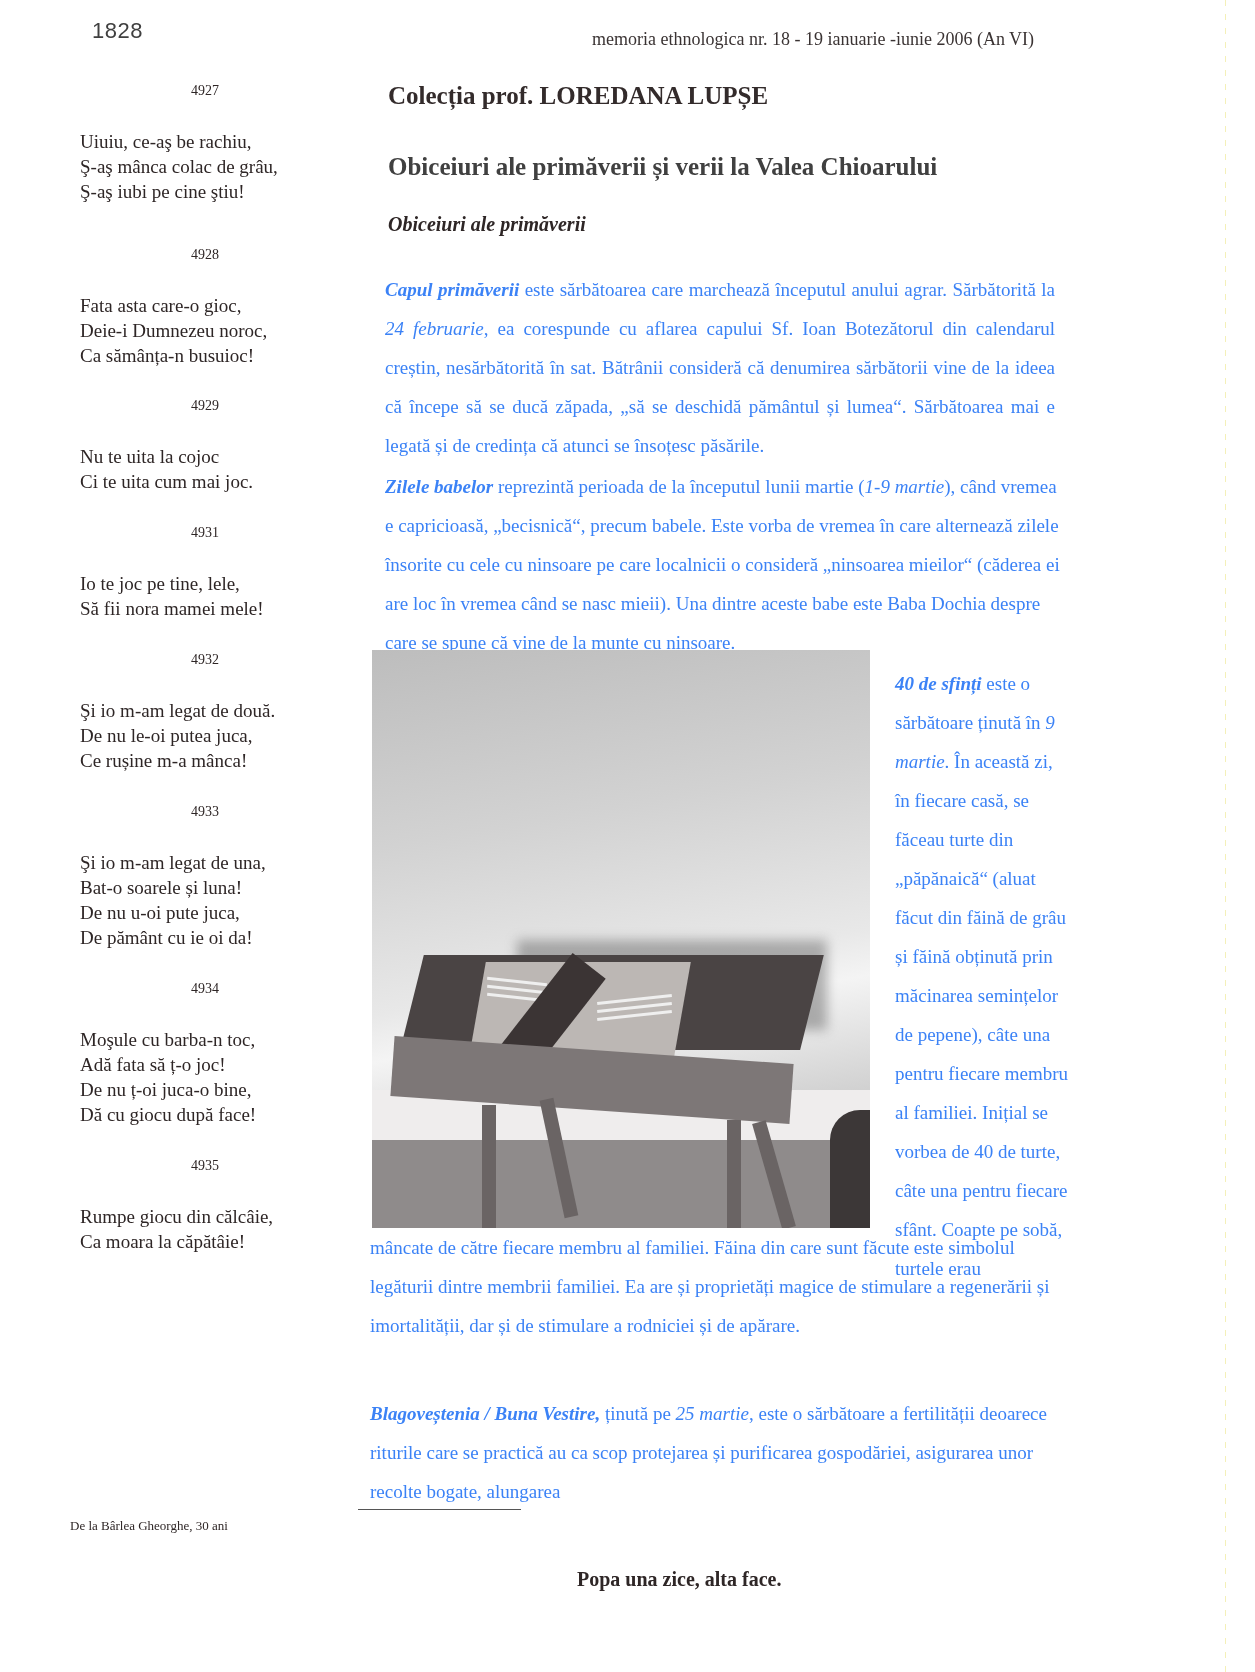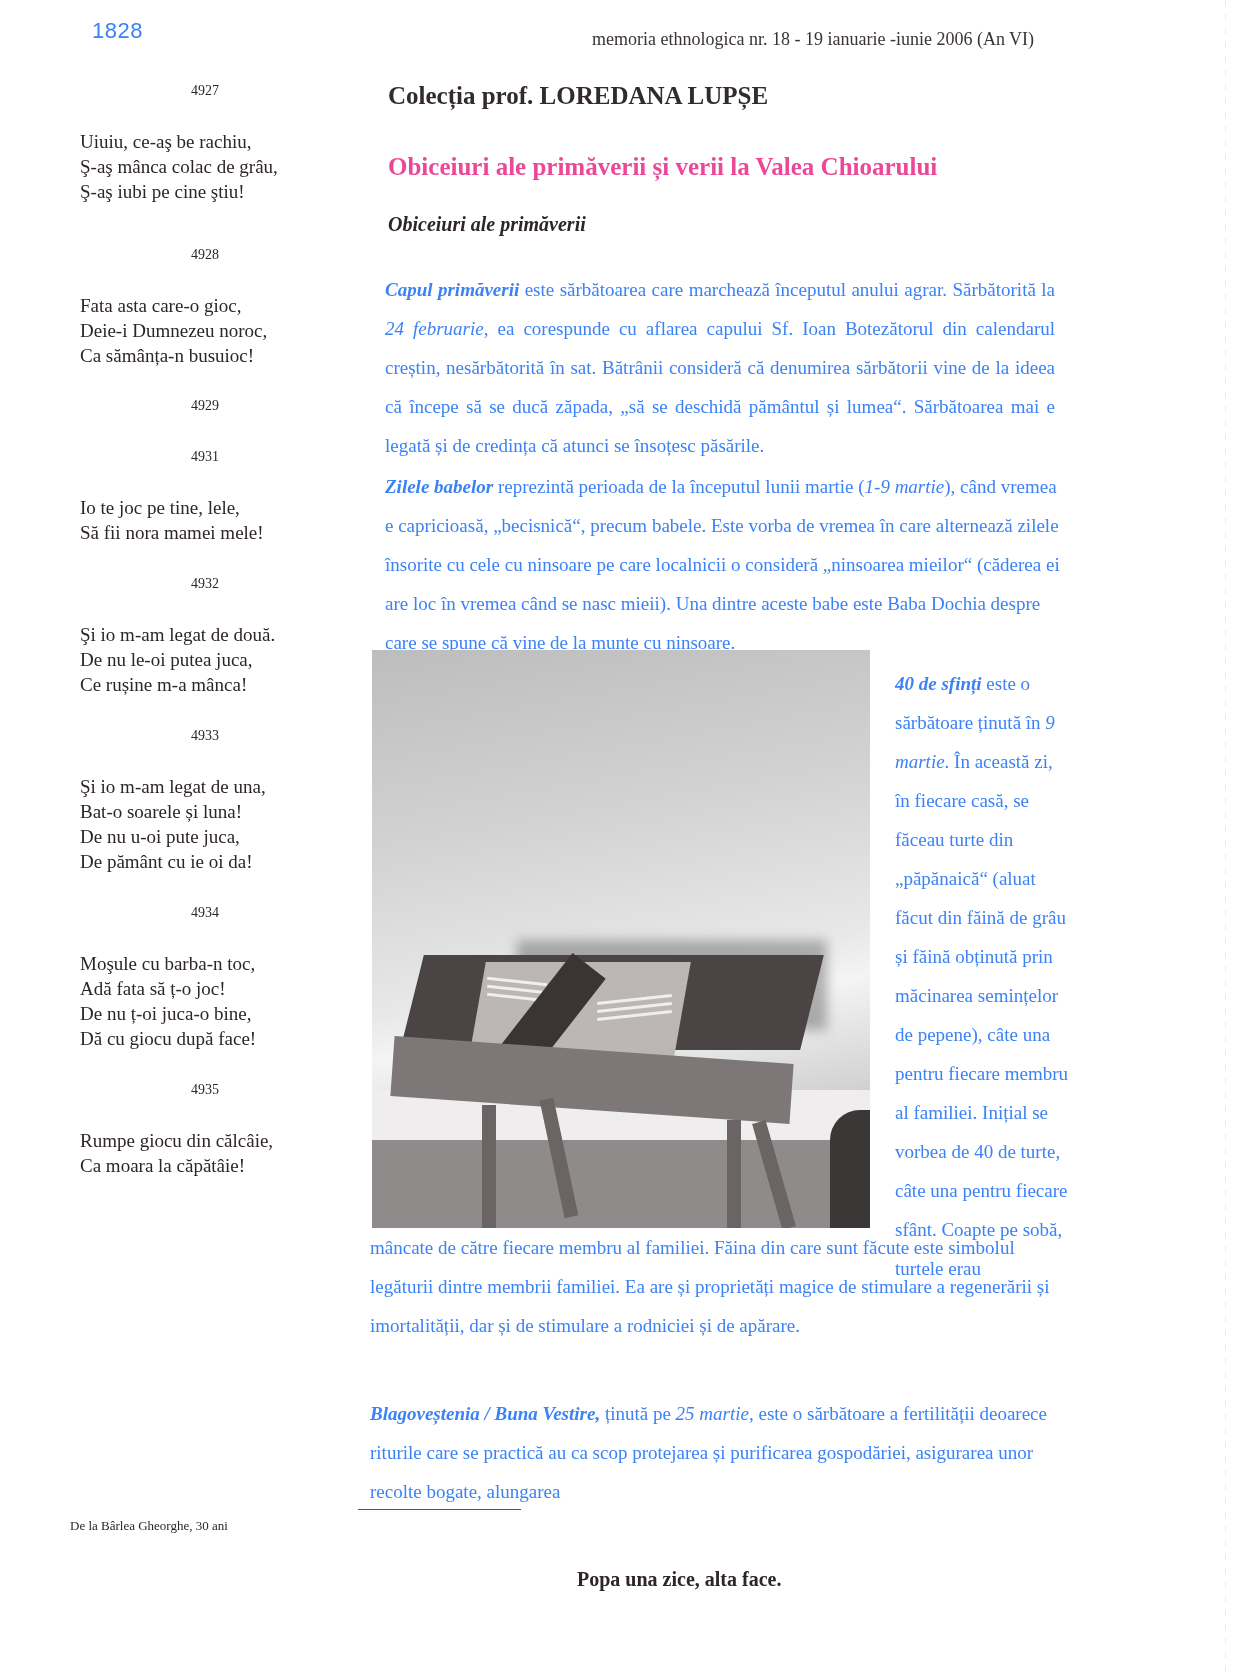--- a/index.html
+++ b/index.html
@@ -4,34 +4,34 @@
 <style>
   html, body { margin: 0; padding: 0; }
   body {
     width: 1255px; height: 1672px; position: relative; overflow: hidden;
     background: #ffffff; color: #2e2626;
     font-family: "Liberation Serif", "DejaVu Serif", serif;
   }
   .abs { position: absolute; }
   .page-number {
     left: 92px; top: 18px; font-family: "Liberation Sans", "DejaVu Sans", sans-serif;
-    font-size: 22px; color: #3b82f6; letter-spacing: 0.5px; text-align: center;
+    font-size: 22px; color: #404040; letter-spacing: 0.5px; text-align: center;
   }
   .running-header { left: 592px; top: 29px; font-size: 18px; color: #3a3333; white-space: nowrap; }
 
   
   .left-col { left: 60px; top: 78px; width: 290px; font-size: 19px; line-height: 25px; }
   .verse-num { text-align: center; width: 230px; margin-left: 30px; font-size: 14px; }
   .verse-lines { margin-left: 20px; }
   .verse-line { display: block; white-space: nowrap; }
   .attribution { left: 70px; top: 1518px; font-size: 13px; white-space: nowrap; }
 
   
   .collection-title { left: 388px; top: 82px; font-size: 25px; font-weight: bold; white-space: nowrap; color: #332b2b; }
-  .article-title { left: 388px; top: 153px; font-size: 25px; font-weight: bold; white-space: nowrap; color: #ec4899; }
+  .article-title { left: 388px; top: 153px; font-size: 25px; font-weight: bold; white-space: nowrap; color: #404040; }
   .section-title { left: 388px; top: 213px; font-size: 20px; font-weight: bold; font-style: italic; white-space: nowrap; }
 
   .para { font-size: 19px; line-height: 39px; color: #3b82f6; }
   .para b { font-style: italic; }
   .p1 { left: 385px; top: 270px; width: 670px; text-align: justify; }
   .p2 { left: 385px; top: 467px; width: 680px; }
   .p3 { left: 895px; top: 664px; width: 175px; }
   .p3-cont { left: 370px; top: 1228px; width: 690px; }
   .p4 { left: 370px; top: 1394px; width: 700px; }
 
@@ -85,20 +85,24 @@
     <div style="margin-top: 38px;">
       <div class="verse-num" style="margin-bottom: 26px;">4928</div>
       <div class="verse-lines">
         <span class="verse-line">Fata asta care-o gioc,</span>
         <span class="verse-line">Deie-i Dumnezeu noroc,</span>
         <span class="verse-line">Ca sămânța-n busuioc!</span>
       </div>
     </div>
     <div style="margin-top: 25px;">
       <div class="verse-num" style="margin-bottom: 26px;">4929</div>
+      <div class="verse-lines">
+        <span class="verse-line">Nu te uita la cojoc</span>
+        <span class="verse-line">Ci te uita cum mai joc.</span>
+      </div>
     </div>
     <div style="margin-top: 26px;">
       <div class="verse-num" style="margin-bottom: 26px; text-align: center;">4931</div>
       <div class="verse-lines">
         <span class="verse-line">Io te joc pe tine, lele,</span>
         <span class="verse-line">Să fii nora mamei mele!</span>
       </div>
     </div>
     <div style="margin-top: 26px;">
       <div class="verse-num" style="margin-bottom: 26px;">4932</div>

